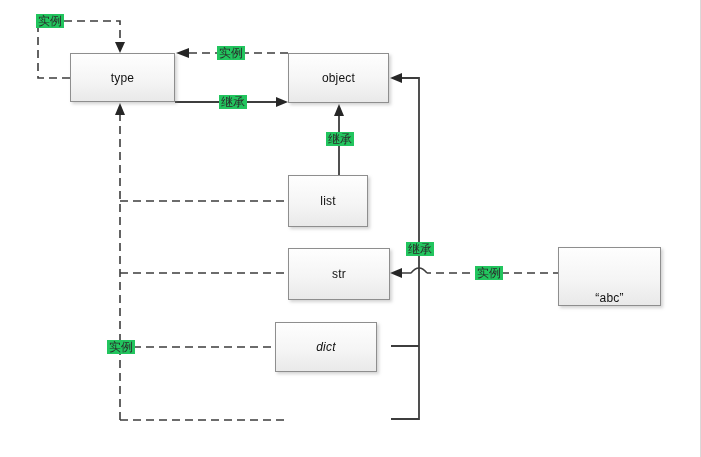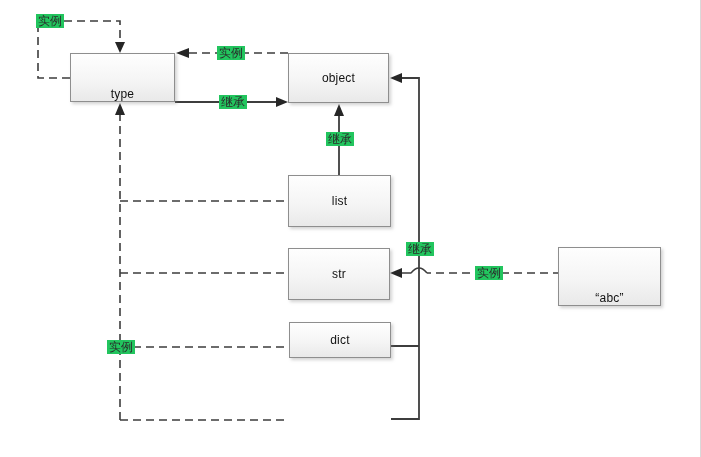--- a/index.html
+++ b/index.html
@@ -80,33 +80,33 @@
     <polygon class="arrowhead" points="390,78 402,73 402,83"></polygon>
 
     <path class="wire dashed" d="M 120,420 V 115 M 120,201 H 288 M 120,273 H 288 M 120,347 H 289 M 120,420 H 288"></path>
     <polygon class="arrowhead" points="120,103 115,115 125,115"></polygon>
 
     <path class="wire dashed" d="M 587,273 H 427"></path>
     <path class="wire solid" d="M 427,273 Q 419,263 411,273 M 411,273 H 402" style="stroke-width:1.5px"></path>
     <polygon class="arrowhead" points="390,273 402,268 402,278"></polygon>
   </svg>
 
-  <div class="node" style="left:70px; top:53px; width:105px; height:49px;align-items:flex-end;">
+  <div class="node" style="left:70px; top:53px; width:105px; height:49px;">
     <span class="node-label">type</span>
   </div>
   <div class="node" style="left:288px; top:53px; width:101px; height:50px;">
     <span class="node-label">object</span>
   </div>
-  <div class="node" style="left:288px; top:175px; width:103px; height:52px;">
+  <div class="node" style="left:288px; top:175px; width:80px; height:52px;">
     <span class="node-label">list</span>
   </div>
   <div class="node" style="left:288px; top:248px; width:102px; height:52px;">
     <span class="node-label">str</span>
   </div>
-  <div class="node" style="left:289px; top:322px; width:102px; height:36px;">
+  <div class="node" style="left:275px; top:322px; width:102px; height:50px;font-style:italic;">
     <span class="node-label">dict</span>
   </div>
   <div class="node" style="left:558px; top:247px; width:103px; height:59px;align-items:flex-end;">
     <span class="node-label">“abc”</span>
   </div>
 
   <span class="edge-label" style="left:50px; top:21px;">实例</span>
   <span class="edge-label" style="left:231px; top:53px;">实例</span>
   <span class="edge-label" style="left:233px; top:102px;">继承</span>
   <span class="edge-label" style="left:340px; top:139px;">继承</span>

